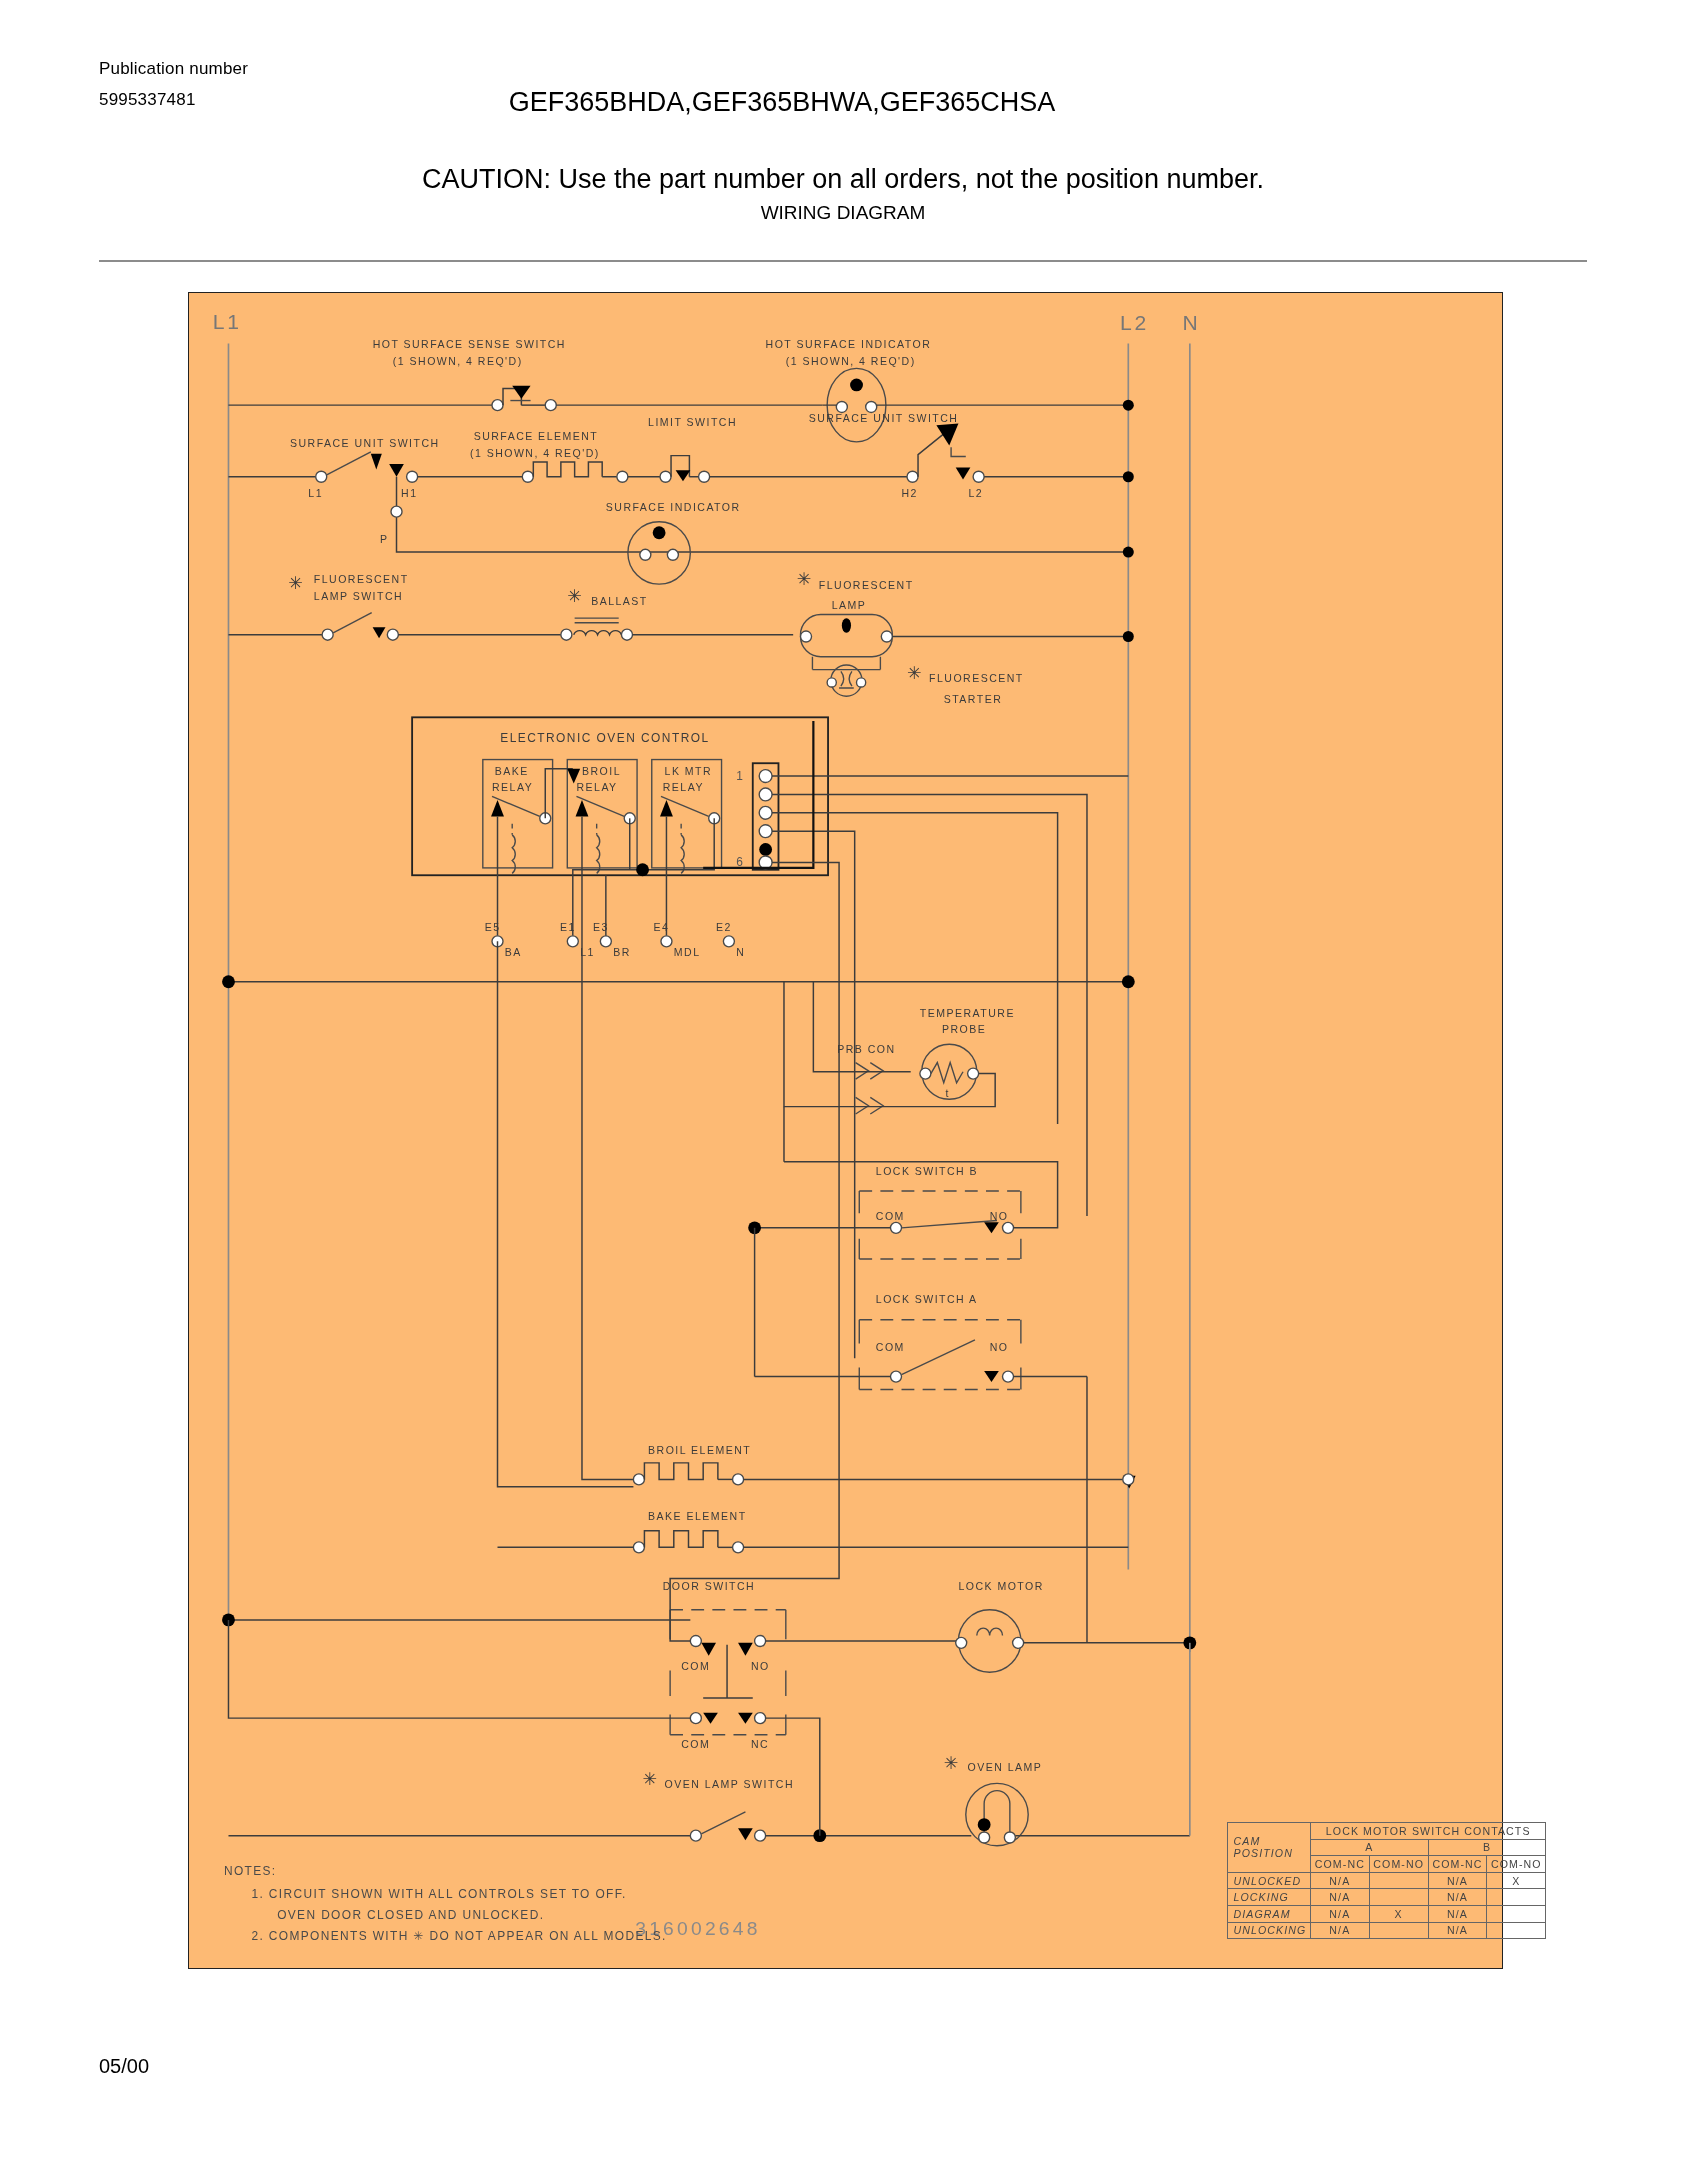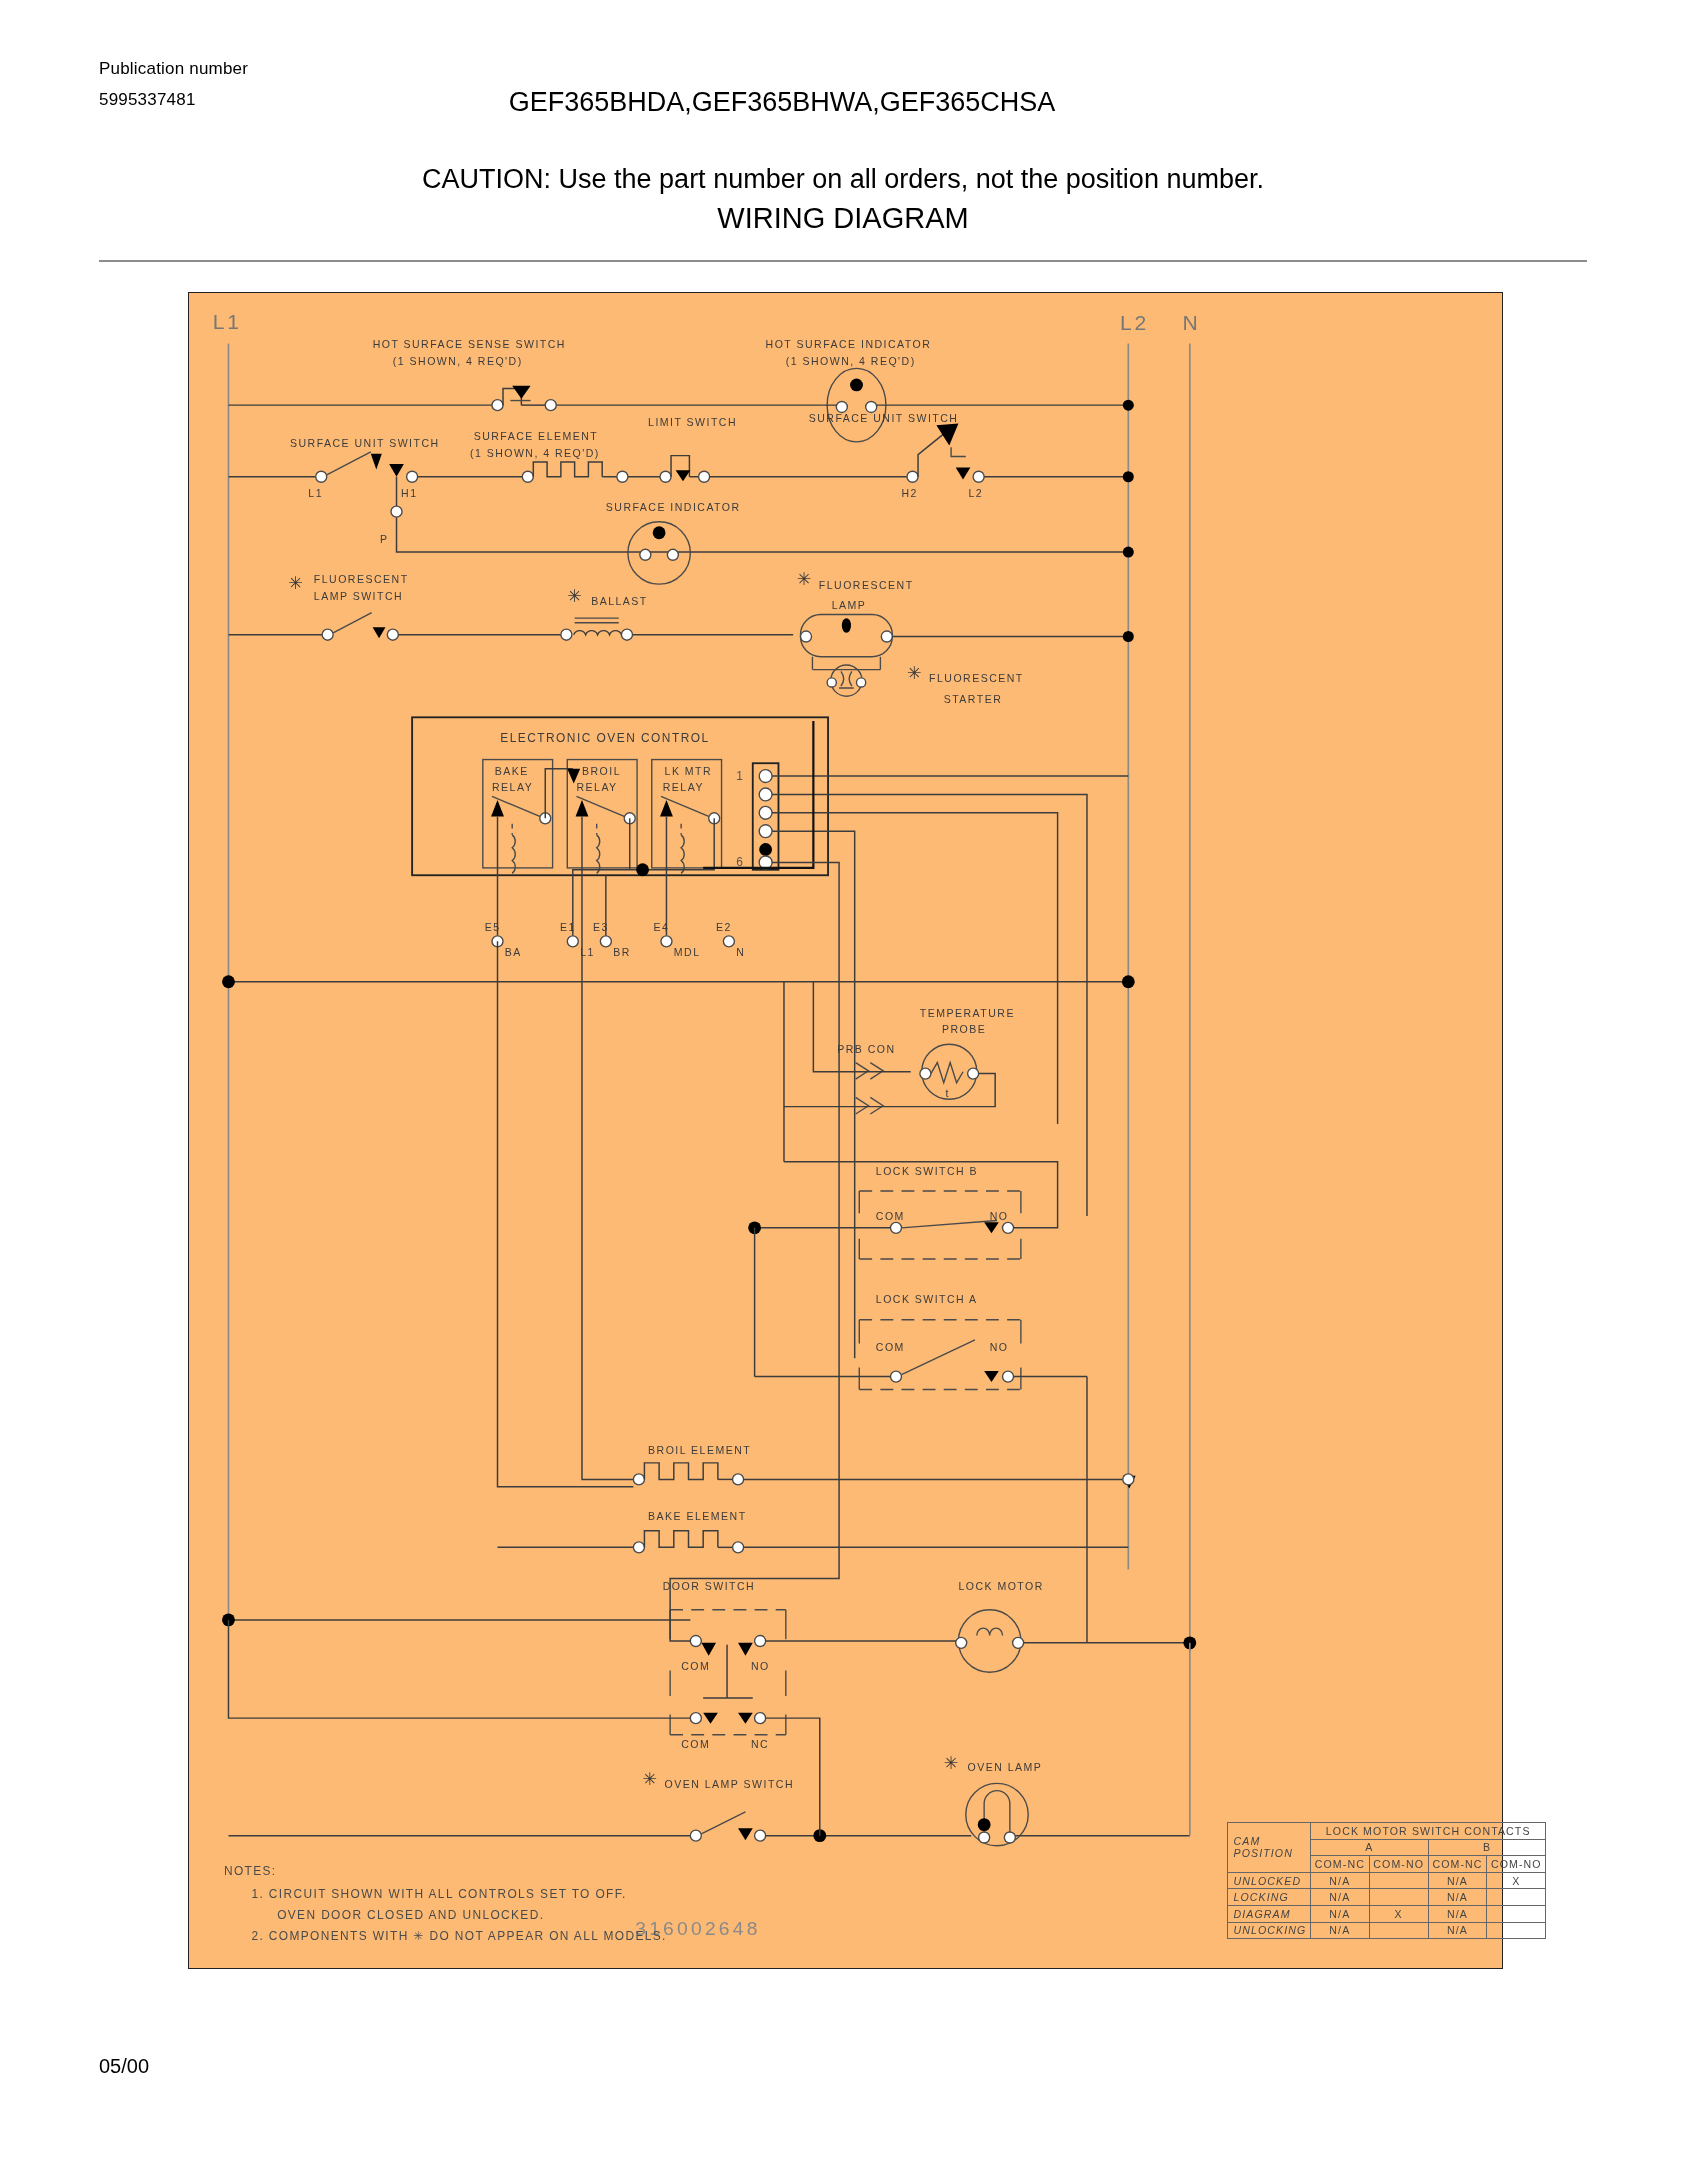--- a/index.html
+++ b/index.html
@@ -1,21 +1,21 @@
 <!DOCTYPE html>
 <html style="font-size:14.7px"><head>
 <meta charset="utf-8">
 <style>
   html,body{margin:0;padding:0;background:#fff;}
   body{width:1686px;height:2182px;font-family:"Liberation Sans",sans-serif;color:#000;}
   .page{position:relative;width:1686px;height:2182px;overflow:hidden;}
   .hdr-pub{position:absolute;left:99px;top:53px;font-size:17px;line-height:31px;letter-spacing:0.2px;}
   .hdr-models{position:absolute;left:0;top:87px;width:1564px;text-align:center;font-size:27px;}
   .hdr-caution{position:absolute;left:0;top:120px;width:1686px;text-align:center;font-size:27px;margin-top:44px;}
-  .hdr-title{position:absolute;left:0;top:202px;width:1686px;text-align:center;font-size:29px;}
+  .hdr-title{position:absolute;left:0;top:202px;width:1686px;text-align:center;font-size:19px;}
   .rule{position:absolute;left:99px;top:260px;width:1488px;height:1.8px;background:#8c8c8c;}
   .footer-date{position:absolute;left:99px;top:2055px;font-size:20px;}
   .footer-page{position:absolute;left:0;top:2055px;width:1686px;text-align:center;font-size:25px;}
   .frame{position:absolute;left:188px;top:292px;width:1313px;height:1675px;border:1.8px solid #222;background:#fdba74;}
   svg.diagram{position:absolute;left:0;top:0;width:1313px;height:1675px;}
   .lbl{font-family:"Liberation Sans",sans-serif;fill:#3b3b3b;letter-spacing:1.6px;}
   .lbl-s{font-size:11.5px;}
   .lbl-m{font-size:13px;}
   .lbl-rail{font-size:23px;fill:#777;letter-spacing:3px;}
   .lbl-num{font-size:13px;fill:#555;}

